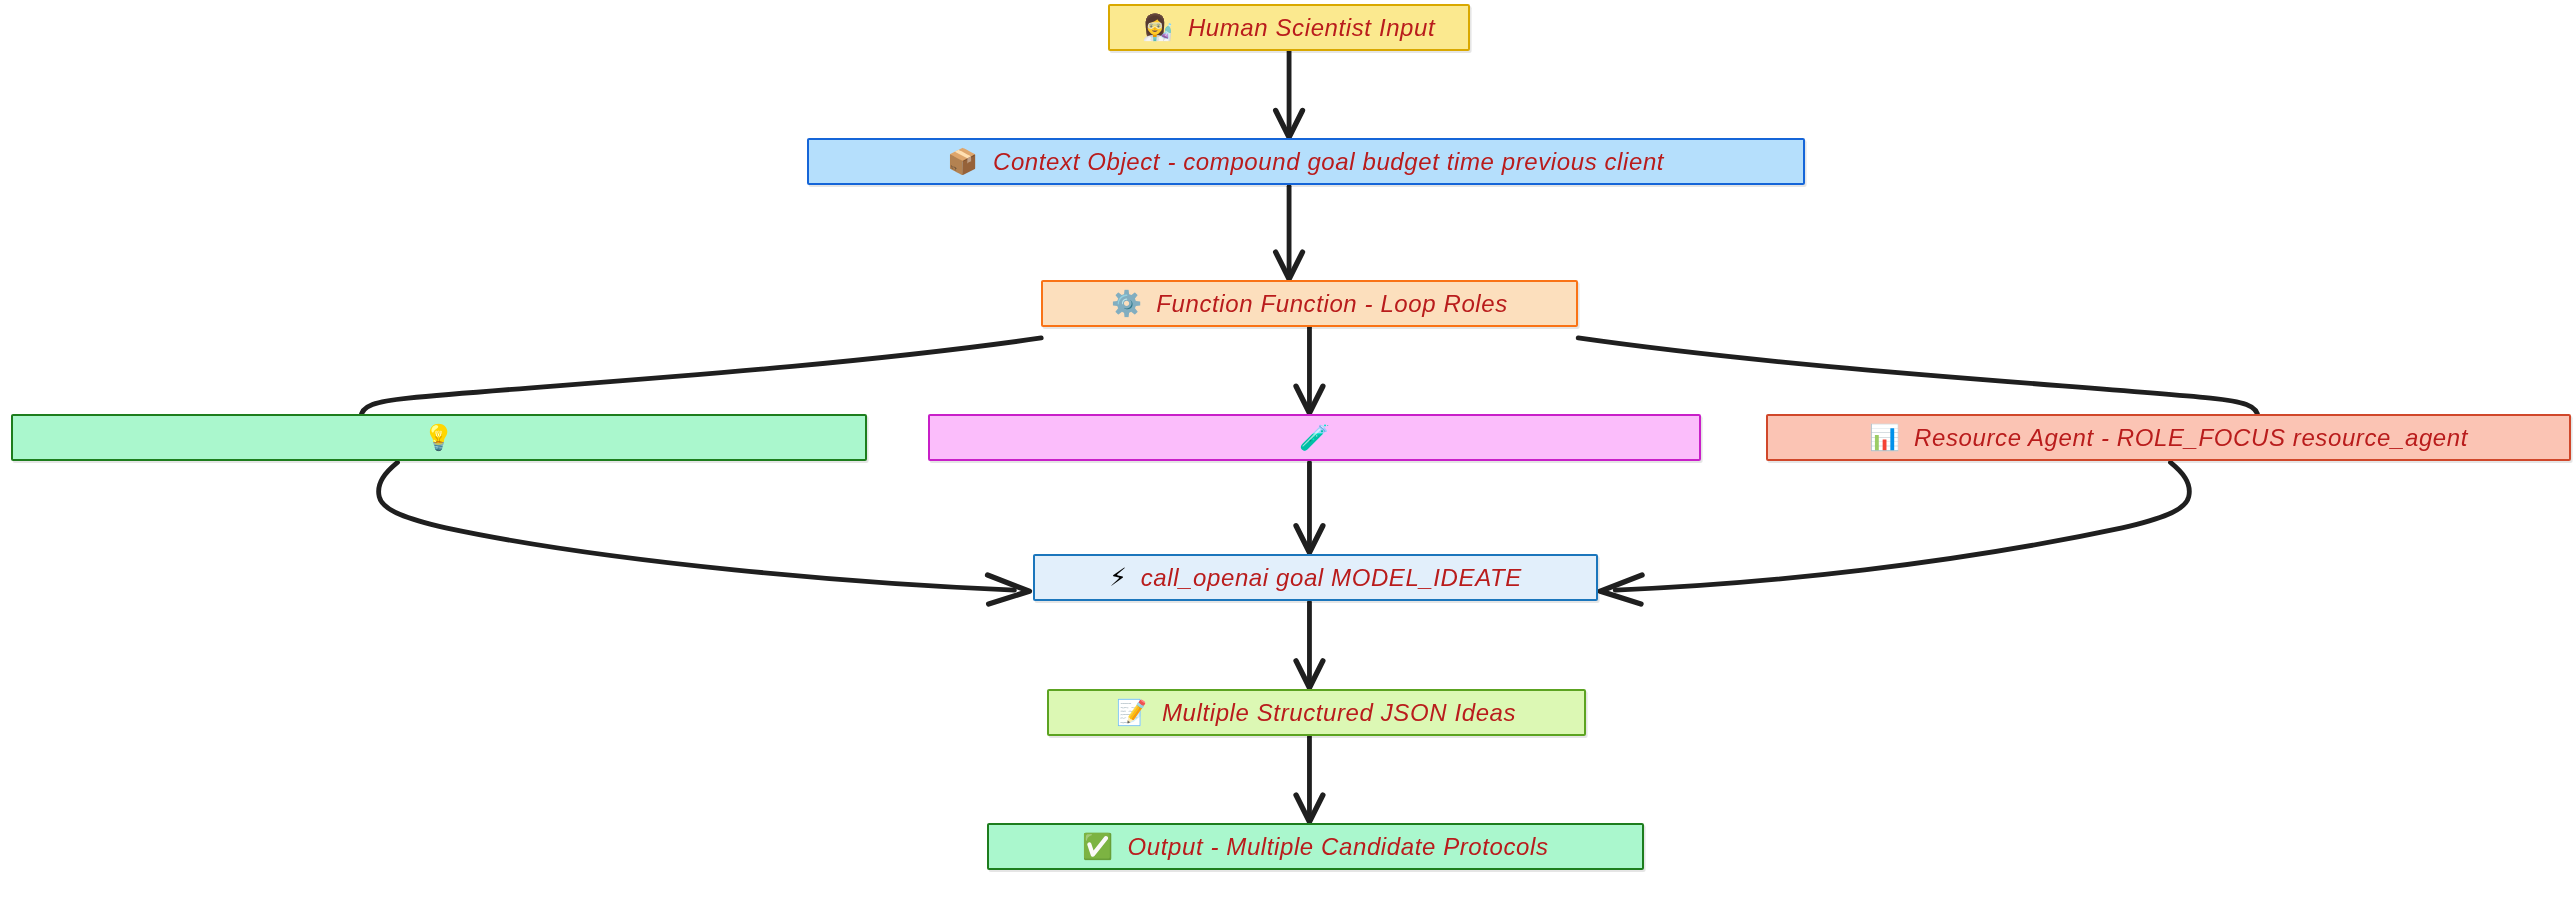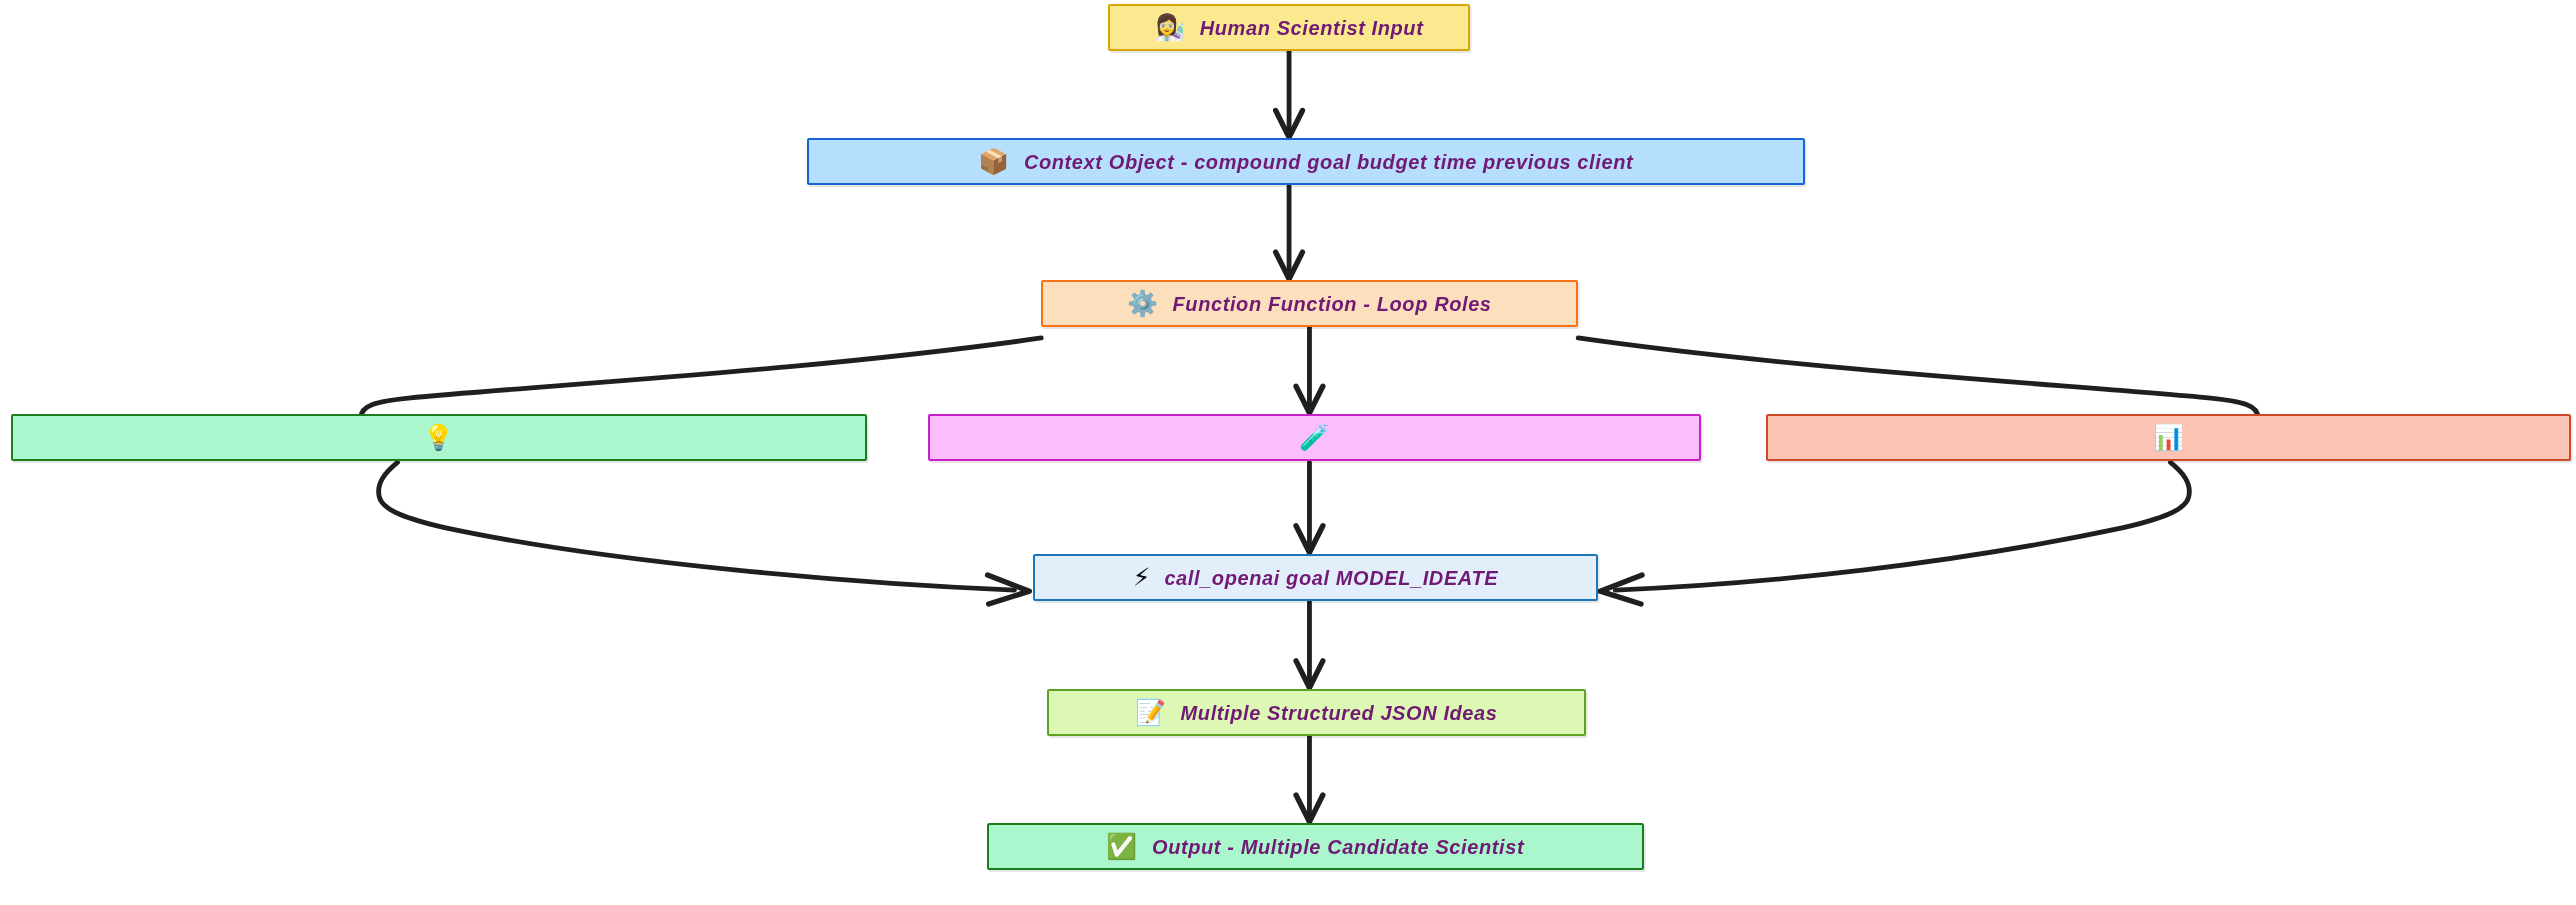--- a/index.html
+++ b/index.html
@@ -46,25 +46,25 @@
     white-space: nowrap;
   }
   .node-emoji {
     font-family: "DejaVu Sans", sans-serif;
     font-size: 25px;
     line-height: 1;
     transform: translateY(-0.5px);
   }
   .node-label {
     font-family: "Liberation Sans", sans-serif;
-    font-size: 20px;
+    font-size: 24px;
     font-style: italic;
-    font-weight: 700;
+    font-weight: 400;
     letter-spacing: 0.6px;
-    color: #701a75;
+    color: #b91c1c;
     line-height: 1;
   }
 
   
   #node-human       { left: 1108px; top: 4.3px;    width: 362px;  height: 47px;  }
   #node-context     { left: 807px; top: 138px;  width: 998px; height: 47px;  }
   #node-ideation    { left: 1041px; top: 280px;  width: 537px; height: 47px;  }
   #node-hypothesis  { left: 10.7px;   top: 414px;  width: 856px; height: 47px;  }
   #node-protocol    { left: 928px; top: 414px;  width: 773px; height: 47px;  }
   #node-resource    { left: 1766px; top: 414px;  width: 805px; height: 47px;  }
@@ -149,38 +149,39 @@
 
   <div class="node" id="node-protocol" style="background: rgb(251, 189, 251); border-color: rgb(200, 31, 200);">
     <div class="node-inner">
       <span class="node-emoji">🧪</span>
     </div>
   </div>
 
   <div class="node" id="node-resource" style="background: rgb(251, 196, 180); border-color: rgb(208, 71, 42);">
     <div class="node-inner">
       <span class="node-emoji">📊</span>
+      <span class="node-label">Resource Agent - ROLE_FOCUS resource_agent</span>
     </div>
   </div>
 
   <div class="node" id="node-callopenai" style="background: rgb(226, 239, 251); border-color: rgb(27, 118, 188);">
     <div class="node-inner">
       <span class="node-emoji">⚡</span>
       <span class="node-label">call_openai goal MODEL_IDEATE</span>
     </div>
   </div>
 
   <div class="node" id="node-collect" style="background: rgb(220, 248, 180); border-color: rgb(92, 163, 33);">
     <div class="node-inner">
       <span class="node-emoji">📝</span>
       <span class="node-label">Multiple Structured JSON Ideas</span>
     </div>
   </div>
 
   <div class="node" id="node-output" style="background: rgb(170, 247, 205); border-color: rgb(29, 125, 29);">
     <div class="node-inner">
       <span class="node-emoji">✅</span>
-      <span class="node-label">Output - Multiple Candidate Scientist</span>
+      <span class="node-label">Output - Multiple Candidate Protocols</span>
     </div>
   </div>
 
 </div>
 
 
 </body></html>

